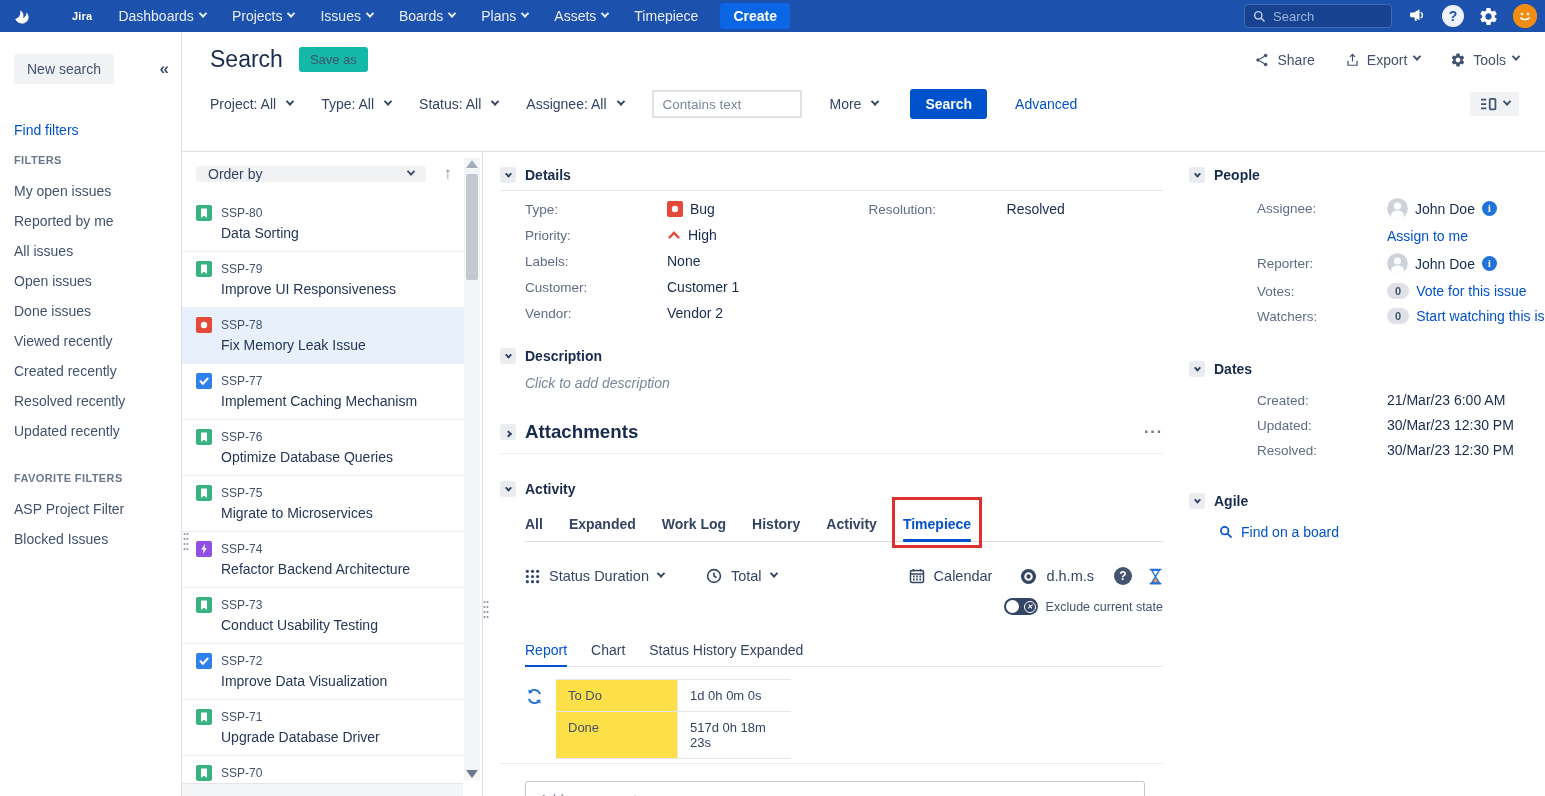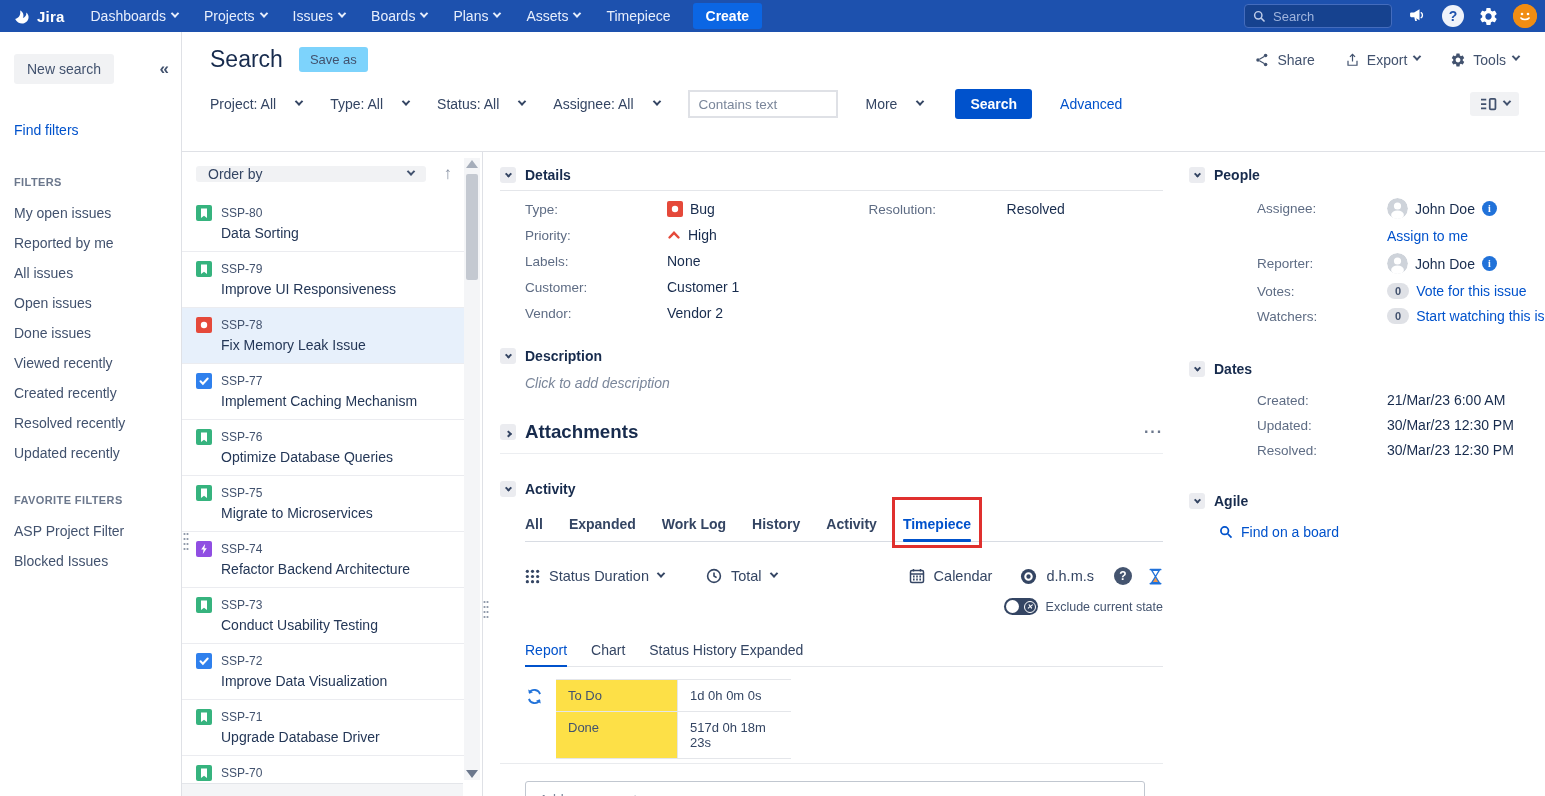--- a/index.html
+++ b/index.html
@@ -3,54 +3,54 @@
 <meta charset="utf-8">
 <style>
   * { margin:0; padding:0; box-sizing:border-box; }
   html,body { width:1545px; height:796px; overflow:hidden; }
   body { font-family:"Liberation Sans", sans-serif; background:#fff; color:#172b4d; }
   .stage { width:1545px; height:796px; position:relative; overflow:hidden; }
 
   
   .navbar { height:32px; background:#1d51ae; display:flex; align-items:center; color:#fff; padding:0 8px 0 12px; }
   .brand { display:flex; align-items:center; gap:6px; margin-right:26px; }
-  .brand .brand-name { font-size:15px; font-weight:bold; letter-spacing:.2px; }
+  .brand .brand-name { font-size:11px; font-weight:bold; letter-spacing:.2px;margin-left:35px; }
   .navbar nav { display:flex; align-items:center; gap:26px; }
   .nav-item { display:flex; align-items:center; gap:6px; font-size:14px; color:#e7eefc; cursor:pointer; }
   .chev { display:inline-block; width:6px; height:6px; border-right:2px solid currentColor; border-bottom:2px solid currentColor; transform:rotate(45deg) translate(-1px,-1px); margin-top:-3px; }
   .create-btn { margin-left:22px; background:#0b66e4; color:#fff; border:none; border-radius:3px; font-size:14px; font-weight:bold; padding:5px 13px; cursor:pointer; font-family:inherit; }
   .nav-right { margin-left:auto; display:flex; align-items:center; gap:14px; }
   .nav-search { display:flex; align-items:center; gap:7px; background:#16428f; border:1px solid #446cbd; border-radius:4px; height:24px; width:148px; padding:0 8px; }
   .nav-search input { background:transparent; border:none; outline:none; color:#dbe5f8; font-size:13px; width:100%; font-family:inherit; }
   .nav-search input::placeholder { color:#9fb4dd; }
   .nav-icon-btn { background:none; border:none; cursor:pointer; display:flex; align-items:center; padding:0; }
   .help-circle { width:22px; height:22px; border-radius:50%; background:#eef2fa; color:#1d51ae; font-weight:bold; font-size:14px; display:flex; align-items:center; justify-content:center; }
   .avatar-nav { width:24px; height:24px; border-radius:50%; background:#f18d13; display:flex; align-items:center; justify-content:center; overflow:hidden; }
 
   
   .app { display:flex; height:764px; }
   .left-rail { width:182px; border-right:1px solid #dfe1e6; padding:22px 12px 0 14px; flex-shrink:0; }
   .new-search-row { display:flex; align-items:center; justify-content:space-between; }
   .new-search-btn { background:#f1f2f4; border:none; border-radius:3px; color:#42526e; font-size:14px; padding:7px 13px; cursor:pointer; font-family:inherit; }
   .collapse-btn { background:none; border:none; color:#42526e; font-size:17px; font-weight:bold; cursor:pointer; }
   .find-filters { display:block; margin-top:38px; color:#0052cc; font-size:14px; text-decoration:none; }
-  .rail-header { margin-top:38px; color:#6b778c; font-size:11px; font-weight:bold; letter-spacing:.4px; }
+  .rail-header { margin-top:16px; color:#6b778c; font-size:11px; font-weight:bold; letter-spacing:.4px; }
   .rail-list { list-style:none; margin-top:10px; }
   .rail-list li { font-size:14px; color:#42526e; padding:7px 0; cursor:pointer; }
 
   
   .main { flex:1; min-width:0; display:flex; flex-direction:column; }
   .page-head { padding:14px 26px 0 28px; border-bottom:1px solid #dfe1e6; height:120px; flex-shrink:0; }
   .title-row { display:flex; align-items:center; }
   .page-title { font-size:23px; font-weight:500; color:#172b4d; }
-  .save-as-btn { margin-left:16px; background:#7dd3fc; border:none; border-radius:3px; color:#42526e; font-size:13px; padding:5px 11px; cursor:pointer; font-family:inherit; }
+  .save-as-btn { margin-left:16px; background:#14b8a6; border:none; border-radius:3px; color:#42526e; font-size:13px; padding:5px 11px; cursor:pointer; font-family:inherit; }
   .head-actions { margin-left:auto; display:flex; align-items:center; gap:30px; color:#42526e; font-size:14px; }
   .head-action { display:flex; align-items:center; gap:7px; cursor:pointer; }
   .filter-row { margin-top:16px; display:flex; align-items:center; gap:28px; }
-  .filter-dd { display:flex; align-items:center; gap:20px; color:#344563; font-size:14px; cursor:pointer; }
+  .filter-dd { display:flex; align-items:center; gap:11px; color:#344563; font-size:14px; cursor:pointer; }
   .contains-input { width:150px; height:28px; border:2px solid #dfe1e6; border-radius:0; font-size:13.5px; color:#344563; padding:0 9px; font-family:inherit; }
   .contains-input::placeholder { color:#7a869a; }
   .search-btn { background:#0052cc; color:#fff; border:none; border-radius:3px; font-size:14px; font-weight:bold; padding:7px 15px; cursor:pointer; font-family:inherit; margin-left:4px; }
   .advanced-link { color:#0052cc; font-size:14px; text-decoration:none; }
   .view-switch { margin-left:auto; background:#f1f2f4; border:none; border-radius:3px; padding:5px 9px; display:flex; align-items:center; gap:7px; color:#42526e; cursor:pointer; }
 
   
   .content { display:flex; flex:1; min-height:0; }
   .issue-panel { width:301px; border-right:1px solid #dfe1e6; position:relative; padding:12px 30px 0 14px; flex-shrink:0; }
   .orderby-row { display:flex; align-items:center; gap:18px; }

